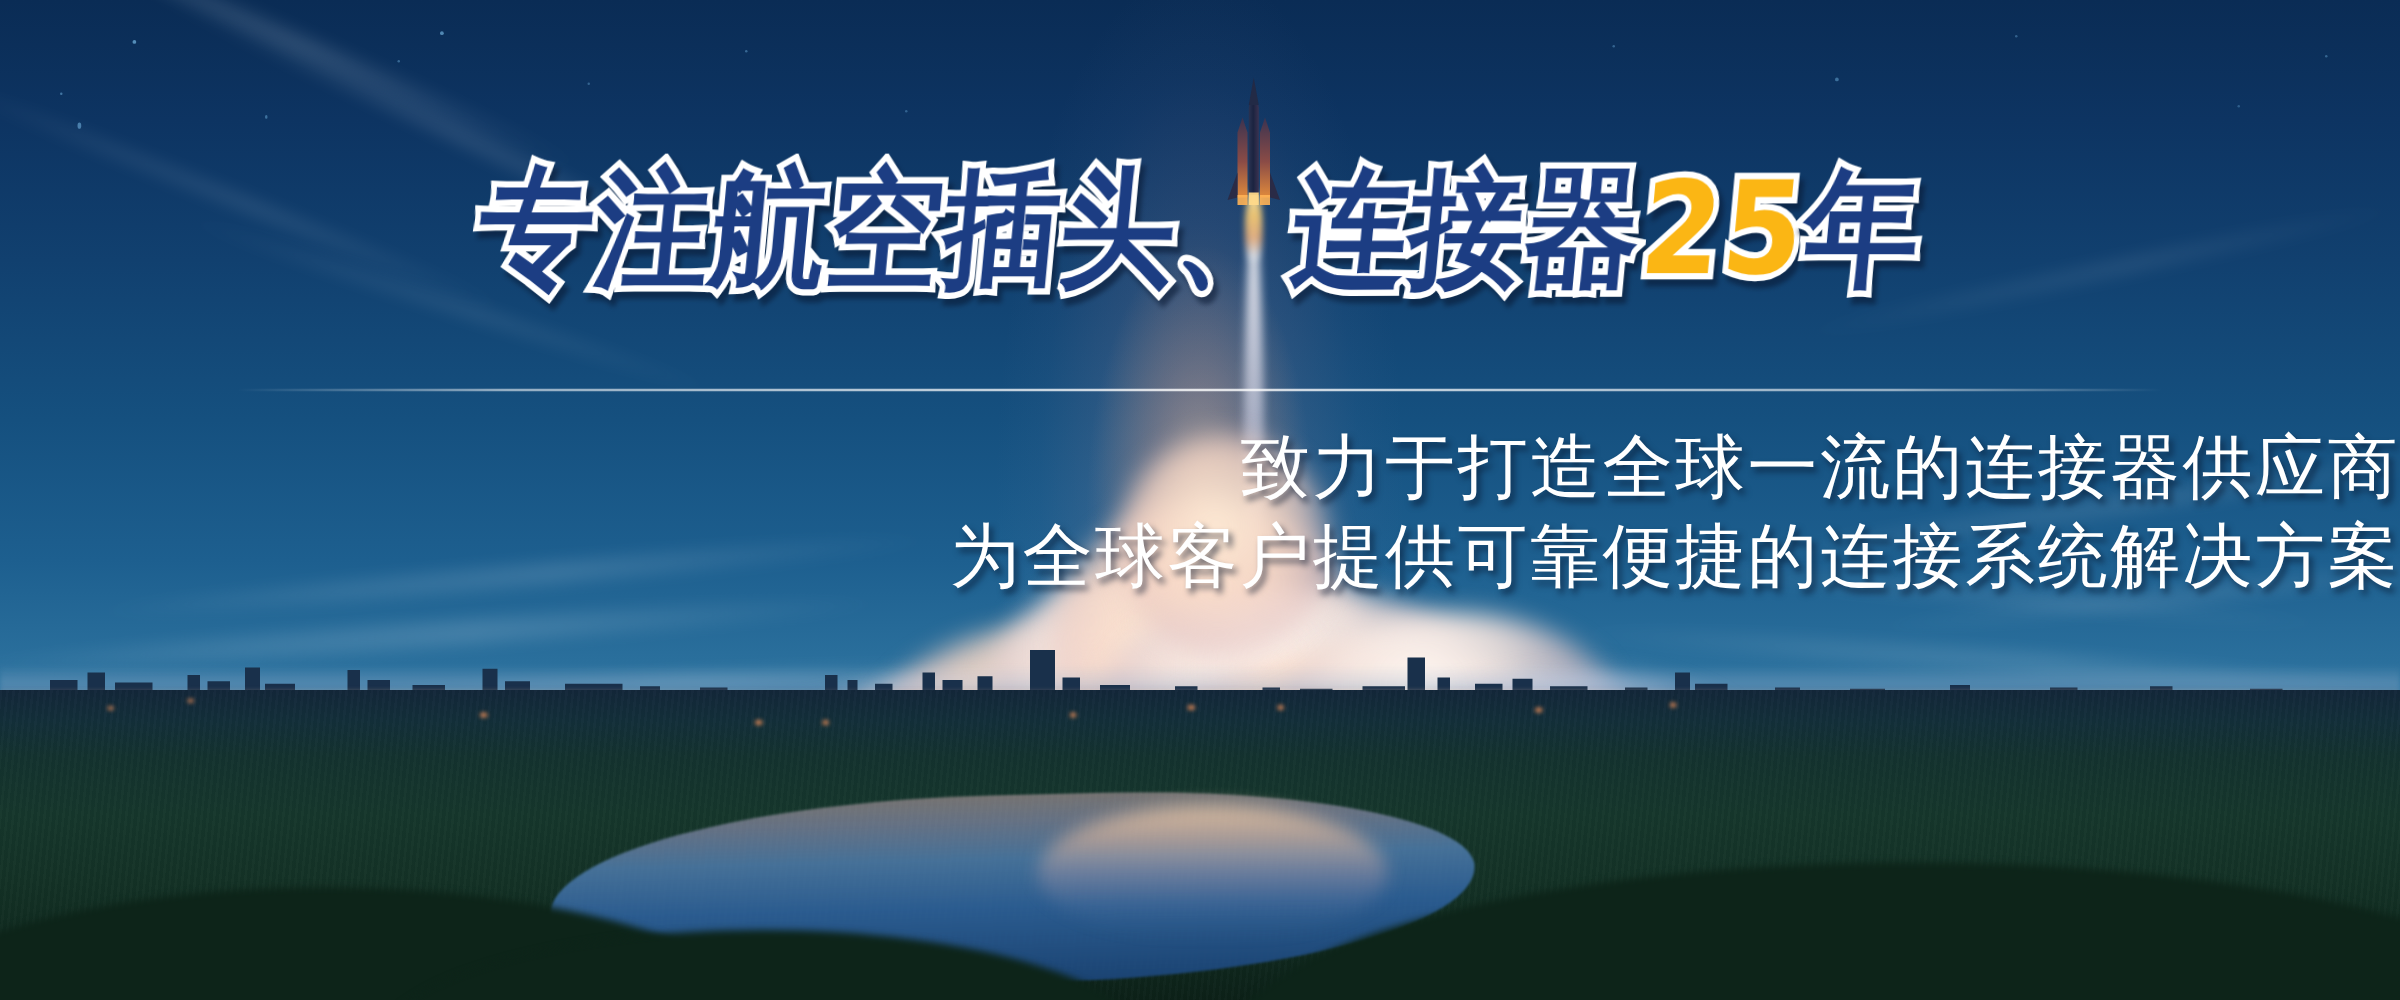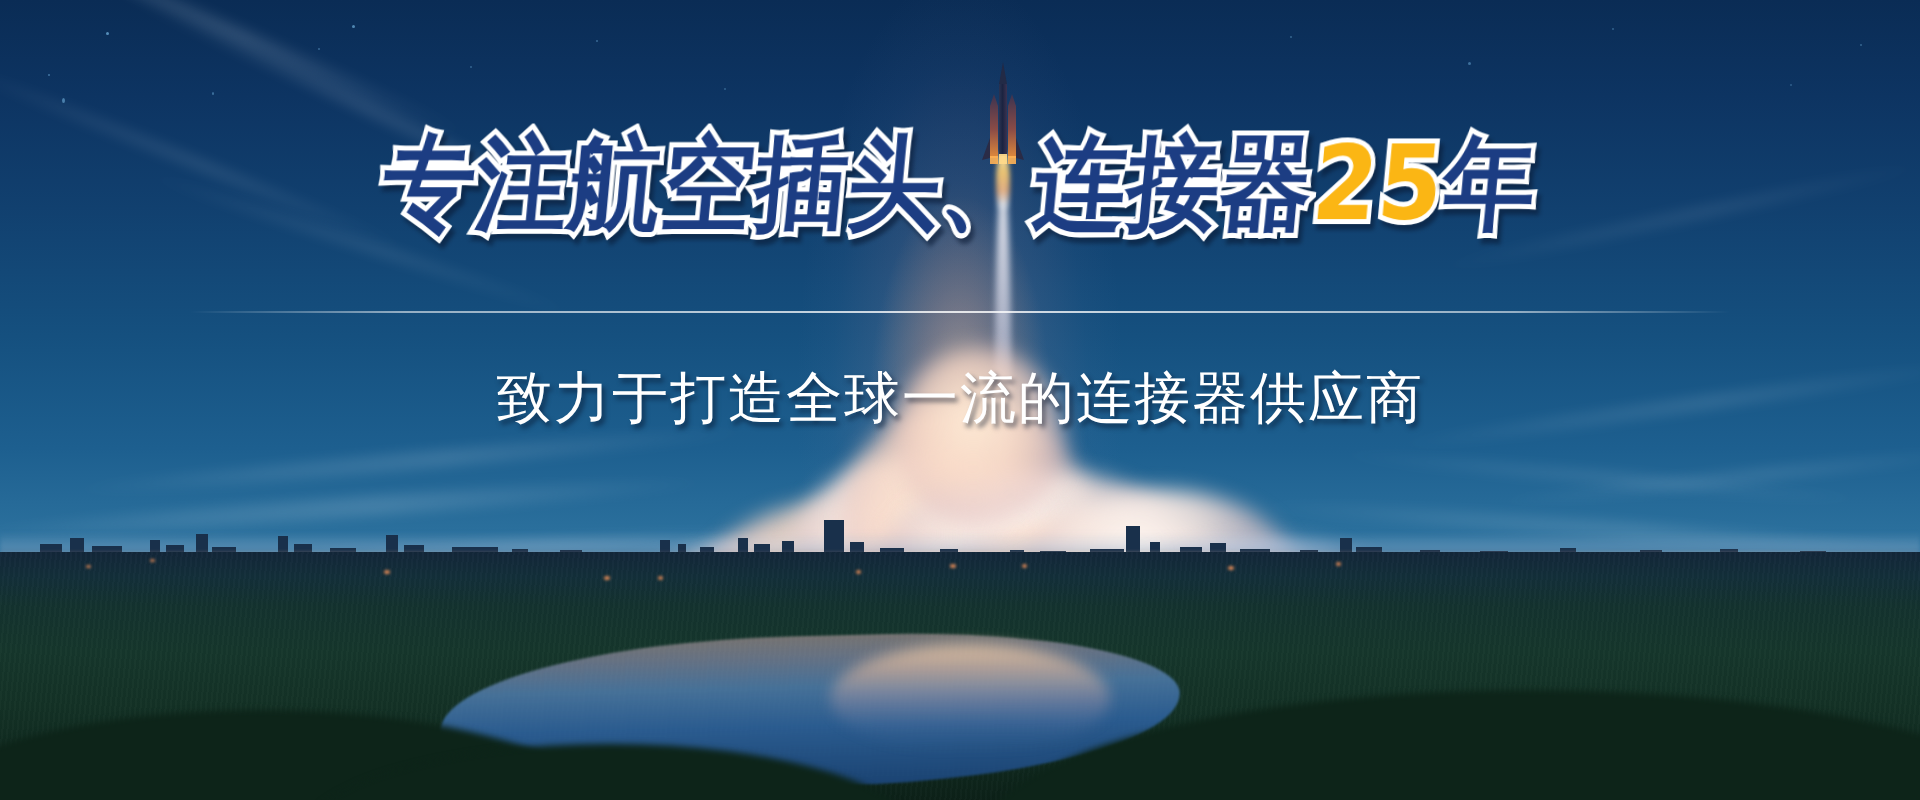--- a/index.html
+++ b/index.html
@@ -332,22 +332,22 @@
       rgba(255,255,255,0.82) 50%,
       rgba(255,255,255,0.55) 86%,
       rgba(255,255,255,0) 100%);
   }
 
   
   .subtitle {
     position: absolute;
     left: 0;
     right: 0;
-    top: 363px;
-    text-align: center;
+    top: 340px;
+    text-align: right;
     color: #ffffff;
     font-size: 56px;
     line-height: 1.26;
     letter-spacing: 2px;
     font-weight: 400;
     font-family: "DejaVu Sans", "Liberation Sans", sans-serif;
     text-shadow: 3px 4px 5px rgba(6,20,44,0.60);
     white-space: nowrap;
   }
   .subtitle .line { display: block; }
@@ -506,15 +506,16 @@
   <div class="fg-forest" style="left:980px;  width:1100px; height:150px;"></div>
 
   <div class="headline">
     <span class="hl-blue">专注航空插头、连接器</span><span class="hl-gold">25</span><span class="hl-blue">年</span>
   </div>
 
   <div class="divider"></div>
 
   <div class="subtitle">
     <span class="line">致力于打造全球一流的连接器供应商</span>
+    <span class="line">为全球客户提供可靠便捷的连接系统解决方案</span>
   </div>
 
 </div>
 
 </body></html>

